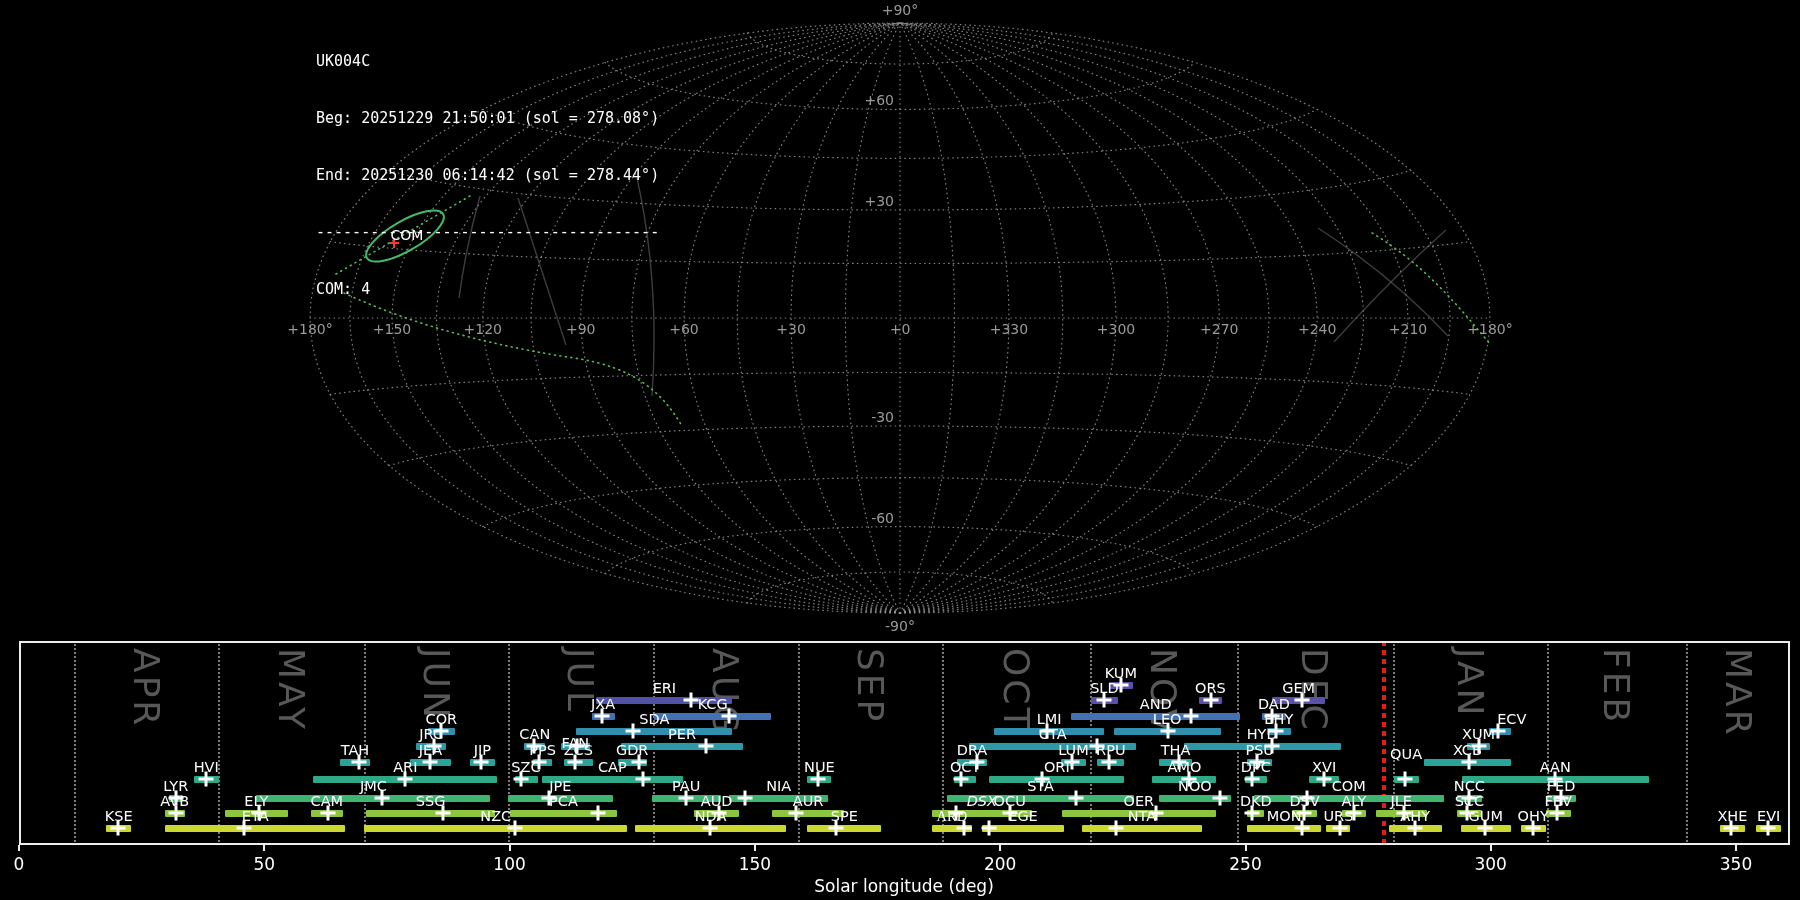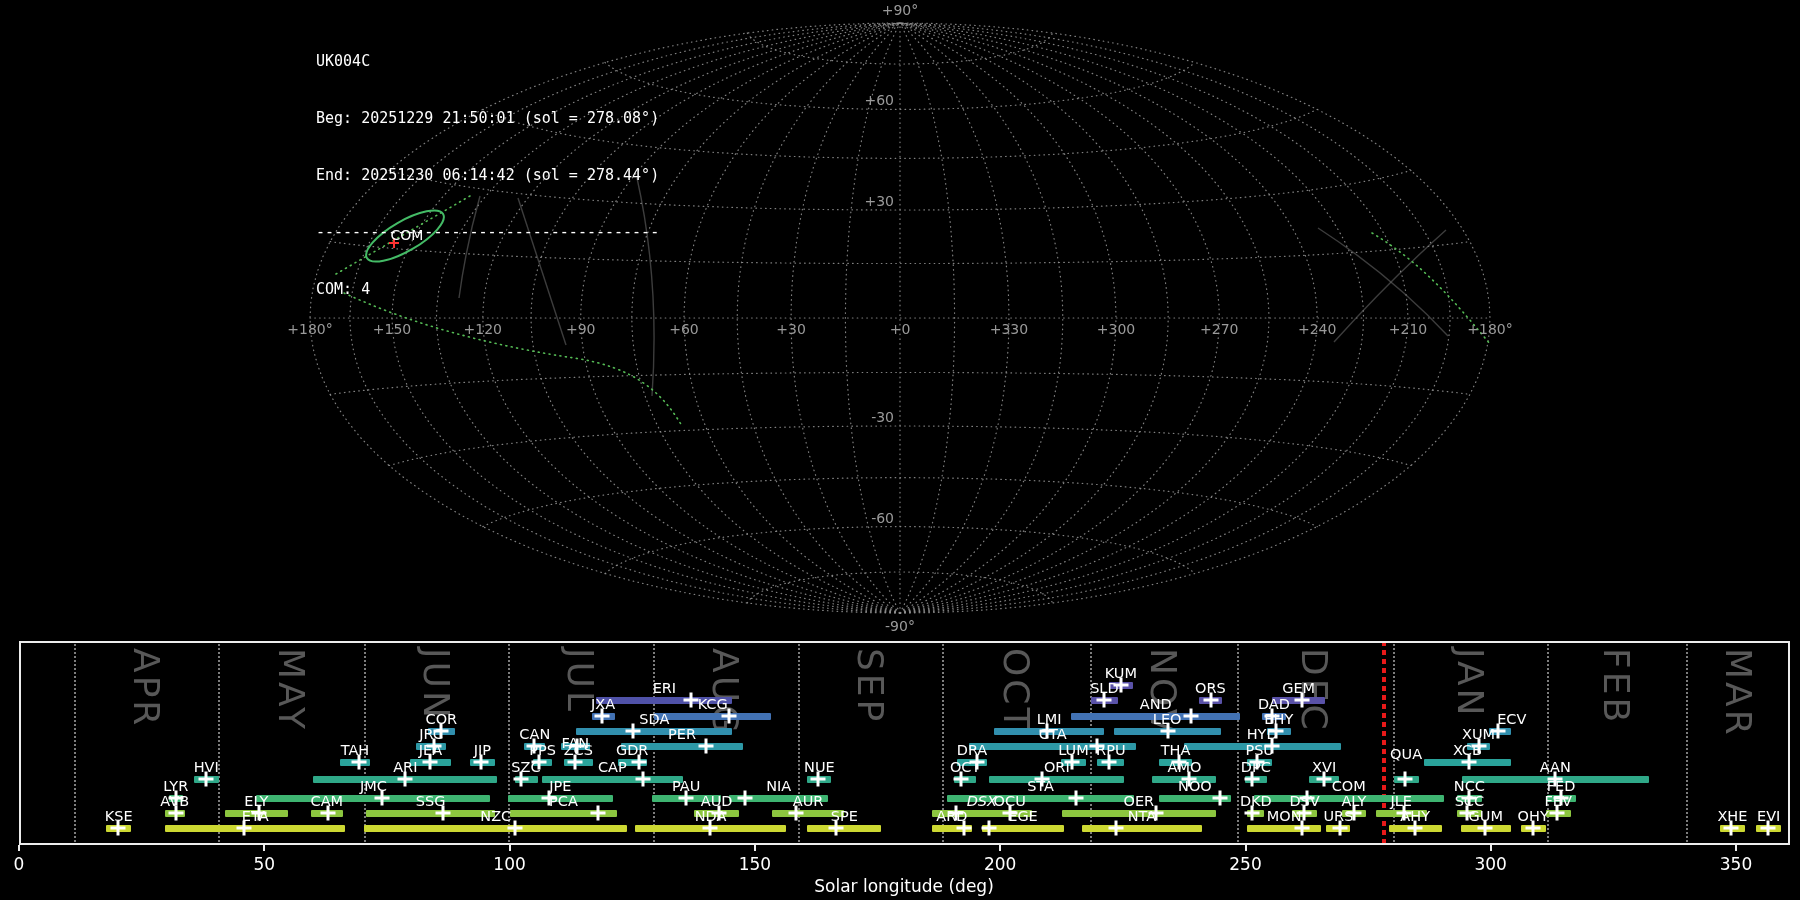--- a/index.html
+++ b/index.html
@@ -361,21 +361,21 @@
     <div class="mk" style="left: 495.5px; top: 187px;"></div>
     <div class="shlabel" style="left: 476.8px; top: 166.5px;">NZC</div>
     <div class="bar" style="left: 615.7px; width: 151.6px; top: 183.5px; background: rgb(204, 216, 50);"></div>
     <div class="mk" style="left: 690.7px; top: 187px;"></div>
     <div class="shlabel" style="left: 691.5px; top: 166.5px;">NDA</div>
     <div class="bar" style="left: 788.4px; width: 74.1px; top: 183.5px; background: rgb(204, 216, 50);"></div>
     <div class="mk" style="left: 816.8px; top: 187px;"></div>
     <div class="shlabel" style="left: 825.4px; top: 166.5px;">SPE</div>
     <div class="bar" style="left: 912.5px; width: 40.7px; top: 183.5px; background: rgb(204, 216, 50);"></div>
     <div class="mk" style="left: 944.9px; top: 187px;"></div>
-    <div class="shlabel" style="left: 932.8px; top: 166.5px;">ARD</div>
+    <div class="shlabel" style="left: 932.8px; top: 166.5px; font-family: Liberation Serif, serif;">ARD</div>
     <div class="bar" style="left: 963px; width: 81.9px; top: 183.5px; background: rgb(204, 216, 50);"></div>
     <div class="mk" style="left: 970.4px; top: 187px;"></div>
     <div class="shlabel" style="left: 1004px; top: 166.5px;">EGE</div>
     <div class="bar" style="left: 1063.1px; width: 119.7px; top: 183.5px; background: rgb(204, 216, 50);"></div>
     <div class="mk" style="left: 1096.9px; top: 187px;"></div>
     <div class="shlabel" style="left: 1122.9px; top: 166.5px;">NTA</div>
     <div class="bar" style="left: 1228.4px; width: 73.6px; top: 183.5px; background: rgb(204, 216, 50);"></div>
     <div class="mk" style="left: 1283.4px; top: 187px;"></div>
     <div class="shlabel" style="left: 1265.2px; top: 166.5px;">MON</div>
     <div class="bar" style="left: 1307.4px; width: 24px; top: 183.5px; background: rgb(204, 216, 50);"></div>

